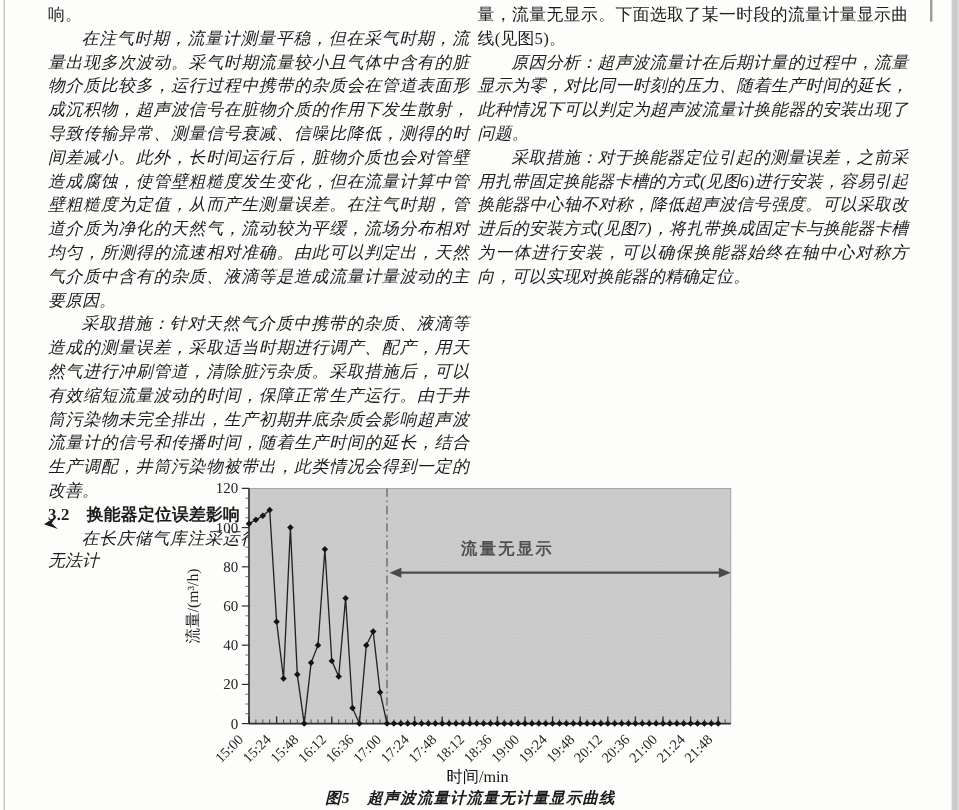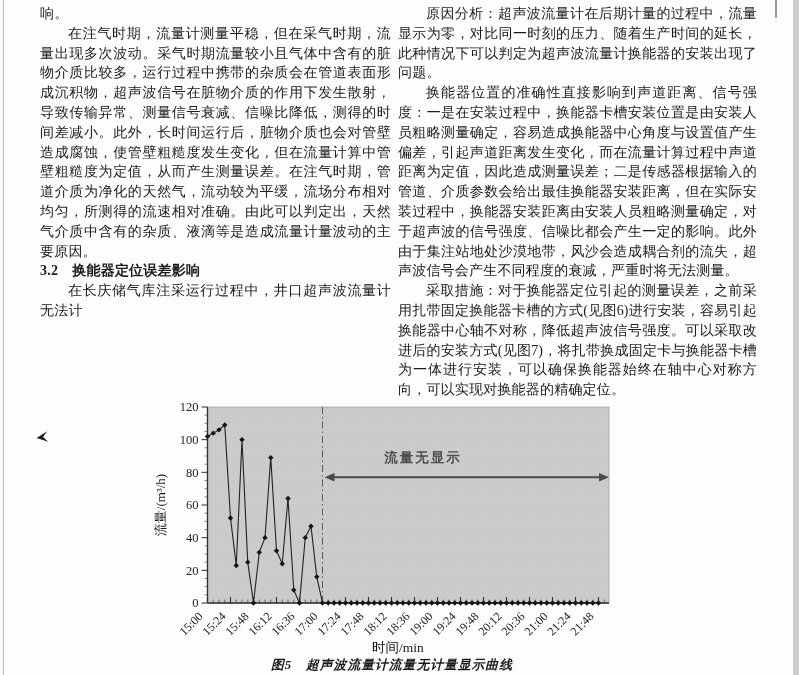--- a/index.html
+++ b/index.html
@@ -14,47 +14,48 @@
   #left-col{left:40px;width:351px;}
   #right-col{left:398px;width:359px;}
   .col p{
     margin:0;
     font-size:14px;
     line-height:19.8px;
     letter-spacing:0.2px;
     color:#1b1b1b;
     text-align:justify;
   }
-  .col p.indent{text-indent:2em;}
+  .col p.indent{text-indent:2em;font-style:italic;}
   .col p.heading{font-weight:700;text-align:left;}
   
   .edge-left{position:absolute;left:3px;top:0;width:1px;height:675px;background:#b8b8b8;}
   .edge-right{position:absolute;right:0;top:0;width:6px;height:675px;background:#cdcdcd;}
   .tick-topright{position:absolute;left:775px;top:0;width:2px;height:18px;background:#9a9a9a;}
   #cursor-mark{position:absolute;left:36px;top:430px;width:14px;height:13px;}
   #chart-wrap{position:absolute;left:0;top:400px;width:799px;height:275px;}
   svg text{font-family:"Liberation Serif","DejaVu Serif",serif;}
 </style>
 </head>
 <body>
 
 <div id="page">
   <div class="edge-left"></div>
   <div class="edge-right"></div>
   <div class="tick-topright"></div>
 
   <div id="left-col" class="col">
       <p class="plain">响。</p>
       <p class="indent">在注气时期，流量计测量平稳，但在采气时期，流量出现多次波动。采气时期流量较小且气体中含有的脏物介质比较多，运行过程中携带的杂质会在管道表面形成沉积物，超声波信号在脏物介质的作用下发生散射，导致传输异常、测量信号衰减、信噪比降低，测得的时间差减小。此外，长时间运行后，脏物介质也会对管壁造成腐蚀，使管壁粗糙度发生变化，但在流量计算中管壁粗糙度为定值，从而产生测量误差。在注气时期，管道介质为净化的天然气，流动较为平缓，流场分布相对均匀，所测得的流速相对准确。由此可以判定出，天然气介质中含有的杂质、液滴等是造成流量计量波动的主要原因。</p>
+      <p class="indent">采取措施：针对天然气介质中携带的杂质、液滴等造成的测量误差，采取适当时期进行调产、配产，用天然气进行冲刷管道，清除脏污杂质。采取措施后，可以有效缩短流量波动的时间，保障正常生产运行。由于井筒污染物未完全排出，生产初期井底杂质会影响超声波流量计的信号和传播时间，随着生产时间的延长，结合生产调配，井筒污染物被带出，此类情况会得到一定的改善。</p>
       <p class="heading">3.2　换能器定位误差影响</p>
       <p class="indent">在长庆储气库注采运行过程中，井口超声波流量计无法计</p>
     </div>
   <div id="right-col" class="col">
+      <p class="plain">量，流量无显示。下面选取了某一时段的流量计量显示曲线(见图5)。</p>
       <p class="indent">原因分析：超声波流量计在后期计量的过程中，流量显示为零，对比同一时刻的压力、随着生产时间的延长，此种情况下可以判定为超声波流量计换能器的安装出现了问题。</p>
-      <p class="indent">换能器位置的准确性直接影响到声道距离、信号强度：一是在安装过程中，换能器卡槽安装位置是由安装人员粗略测量确定，容易造成换能器中心角度与设置值产生偏差，引起声道距离发生变化，而在流量计算过程中声道距离为定值，因此造成测量误差；二是传感器根据输入的管道、介质参数会给出最佳换能器安装距离，但在实际安装过程中，换能器安装距离由安装人员粗略测量确定，对于超声波的信号强度、信噪比都会产生一定的影响。此外由于集注站地处沙漠地带，风沙会造成耦合剂的流失，超声波信号会产生不同程度的衰减，严重时将无法测量。</p>
       <p class="indent">采取措施：对于换能器定位引起的测量误差，之前采用扎带固定换能器卡槽的方式(见图6)进行安装，容易引起换能器中心轴不对称，降低超声波信号强度。可以采取改进后的安装方式(见图7)，将扎带换成固定卡与换能器卡槽为一体进行安装，可以确保换能器始终在轴中心对称方向，可以实现对换能器的精确定位。</p>
     </div>
 
   <div id="cursor-mark">
     <svg width="14" height="13" viewBox="0 0 14 13">
       <path d="M0.5,6 L12,0.8 L7,6 L11.5,11.5 Z" fill="#1a1a1a" transform="rotate(-8 7 6)"></path>
     </svg>
   </div>
 
   <div id="chart-wrap">

